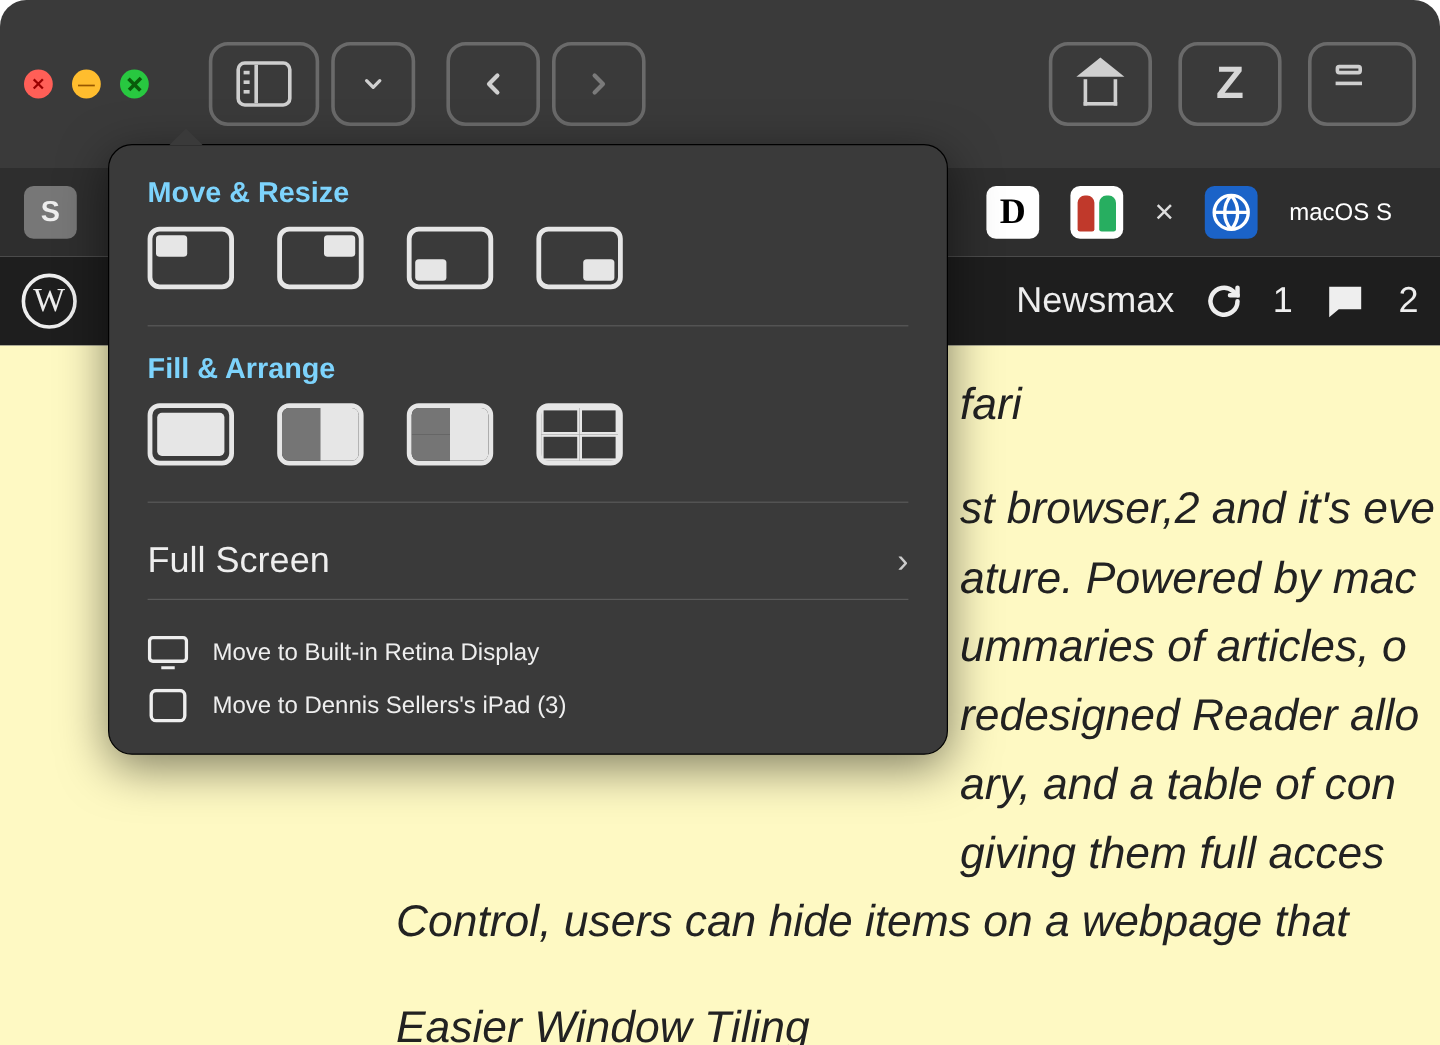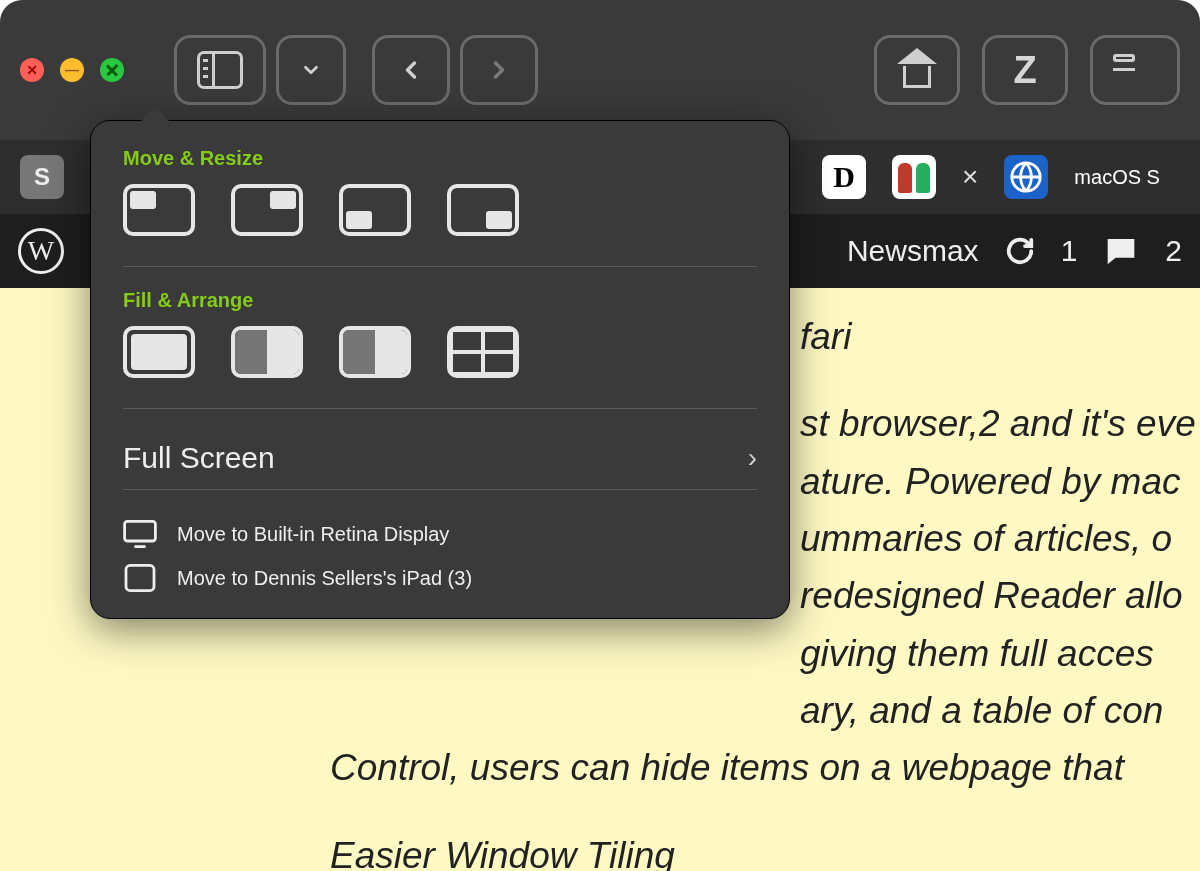--- a/index.html
+++ b/index.html
@@ -75,21 +75,21 @@
     position:absolute; left:90px; top:120px; width:700px; 
     background:#3a3a3a; border:1px solid #000; border-radius:20px;
     box-shadow:0 10px 40px rgba(0,0,0,0.5);
     padding:26px 0 18px 0; color:#eee;
   }
   .popover::before {
     content:""; position:absolute; top:-14px; left:50px;
     border-left:14px solid transparent; border-right:14px solid transparent;
     border-bottom:14px solid #3a3a3a;
   }
-  .po-section-label { font-size:20px; color:#84cc16; padding:0 32px 14px 32px; font-weight:600; }
+  .po-section-label { font-size:24px; color:#7dd3fc; padding:0 32px 14px 32px; font-weight:600; }
   .po-icons { display:flex; gap:36px; padding:0 32px 26px 32px; }
   .po-iconbtn { width:72px; height:52px; border:4px solid #e6e6e6; border-radius:10px; position:relative; background:transparent; }
   .corner { position:absolute; width:26px; height:18px; background:#e6e6e6; border-radius:3px; }
   .tl-c{ top:3px; left:3px;} .tr-c{ top:3px; right:3px;} .bl-c{ bottom:3px; left:3px;} .br-c{ bottom:3px; right:3px;}
 
   .fill-full::after{ content:""; position:absolute; inset:4px; background:#e6e6e6; border-radius:4px;}
   .fill-half-l::before{ content:""; position:absolute; top:0; bottom:0; left:0; width:50%; background:#757575;}
   .fill-half-l::after { content:""; position:absolute; top:0; bottom:0; right:0; width:50%; background:#e6e6e6;}
   .fill-three{ }
   .fill-three .a{position:absolute; top:0; left:0; width:50%; height:50%; background:#757575;}
@@ -210,22 +210,22 @@
     </svg>
   <span>2</span>
 </div>
 
 <div class="page">
   <p style="padding-left:470px">fari</p>
   <p style="padding-left:470px">st browser,2 and it's eve</p>
   <p style="padding-left:470px;margin-top:-30px">ature. Powered by mac</p>
   <p style="padding-left:470px;margin-top:-30px">ummaries of articles, o</p>
   <p style="padding-left:470px;margin-top:-30px">redesigned Reader allo</p>
+  <p style="padding-left:470px;margin-top:-30px">ary, and a table of con</p>
   <p style="padding-left:470px;margin-top:-30px">giving them full acces</p>
-  <p style="padding-left:470px;margin-top:-30px">ary, and a table of con</p>
   <p style="margin-top:-30px">Control, users can hide items on a webpage that</p>
   <p class="heading">Easier Window Tiling</p>
 </div>
 
 <div class="popover">
   <div class="po-section-label">Move &amp; Resize</div>
   <div class="po-icons">
     <div class="po-iconbtn">
         <div class="corner tl-c"></div>
       </div>

